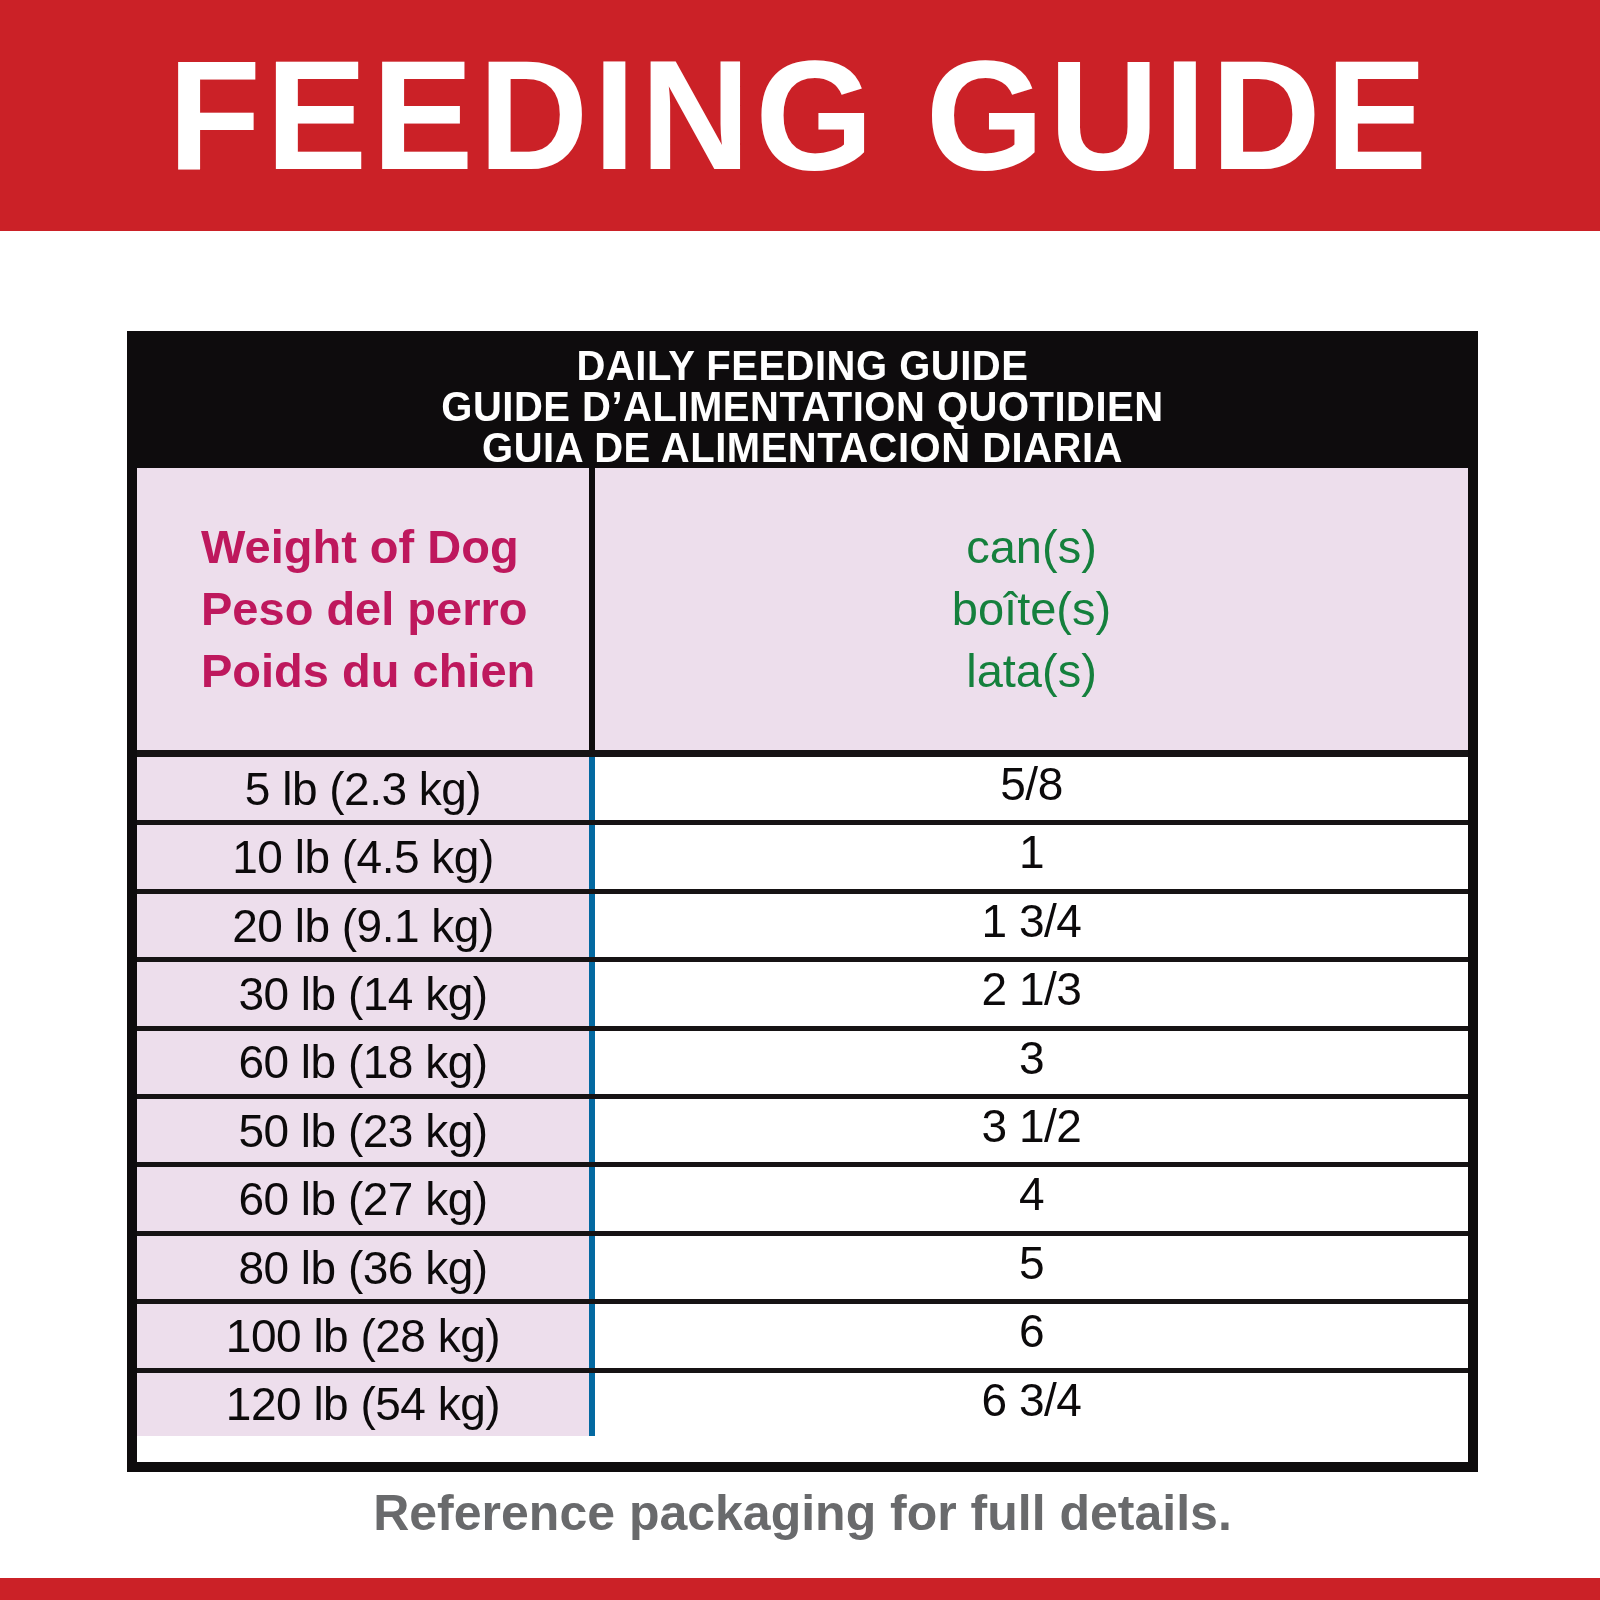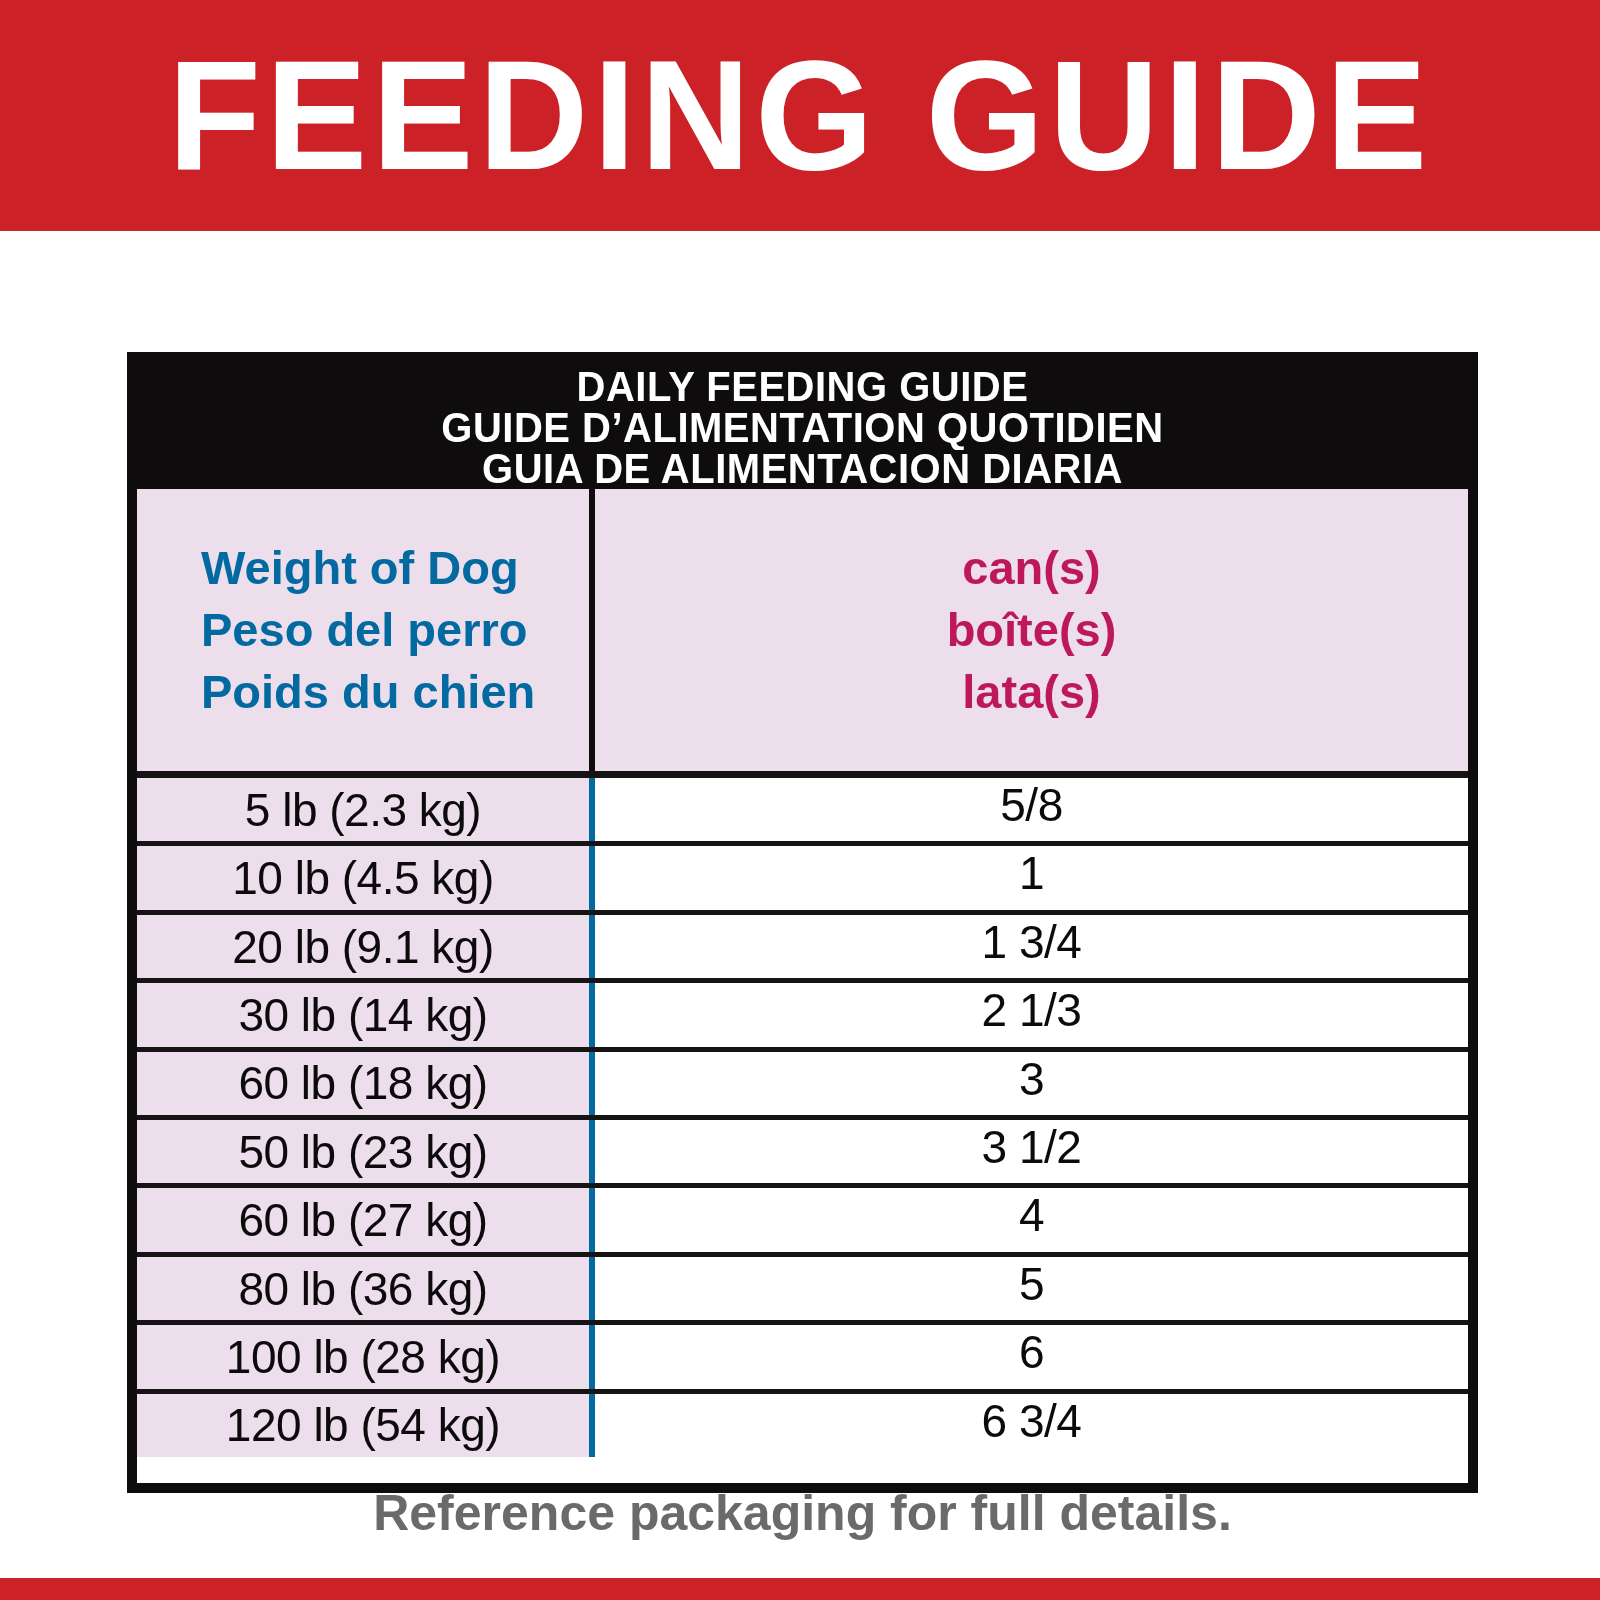--- a/index.html
+++ b/index.html
@@ -13,43 +13,43 @@
     position:absolute;left:0;top:0;width:1600px;height:231px;
     background:#cb2127;display:flex;align-items:center;justify-content:center;
   }
   .banner-title{
     color:#ffffff;font-size:152px;font-weight:700;letter-spacing:5px;
     white-space:nowrap;transform:scaleY(1.02);
   }
 
   
   .feeding-table{
-    position:absolute;left:127px;top:352px;width:1351px;height:1141px;
+    position:absolute;left:127px;top:331px;width:1351px;height:1141px;
     border:10px solid #0e0c0d;box-sizing:border-box;background:#ffffff;
   }
   .t-title{
     height:127px;background:#0e0c0d;color:#ffffff;text-align:center;
     padding-top:4px;box-sizing:border-box;
   }
   .t-title div{
     font-size:40px;font-weight:700;line-height:41px;letter-spacing:0.5px;
     transform:scaleY(1.04);white-space:nowrap;
   }
   .t-head{display:flex;height:282px;}
   .t-head-left{
     width:458px;background:#eddeec;border-right:6px solid #0e0c0d;
     display:flex;flex-direction:column;justify-content:center;
     padding-left:64px;box-sizing:border-box;
   }
-  .t-head-left div{font-size:47px;font-weight:700;line-height:62px;color:#0369a1;white-space:nowrap;}
+  .t-head-left div{font-size:47px;font-weight:700;line-height:62px;color:#be185d;white-space:nowrap;}
   .t-head-right{
     flex:1;background:#eddeec;display:flex;flex-direction:column;
     justify-content:center;align-items:center;
   }
-  .t-head-right div{font-size:47px;font-weight:700;line-height:62px;color:#be185d;}
+  .t-head-right div{font-size:47px;font-weight:400;line-height:62px;color:#15803d;}
 
   .t-body{display:flex;flex-direction:column;height:686px;}
   .t-row{flex:1;display:flex;border-top:5px solid #161314;box-sizing:border-box;}
   .t-row:first-child{border-top-width:7px;}
   .t-cell-weight{
     width:458px;background:#eddeec;border-right:6px solid #0369a1;
     display:flex;align-items:center;justify-content:center;box-sizing:border-box;
   }
   .t-cell-cans{flex:1;background:#ffffff;display:flex;align-items:flex-start;justify-content:center;}
   .t-cell-weight span,.t-cell-cans span{

